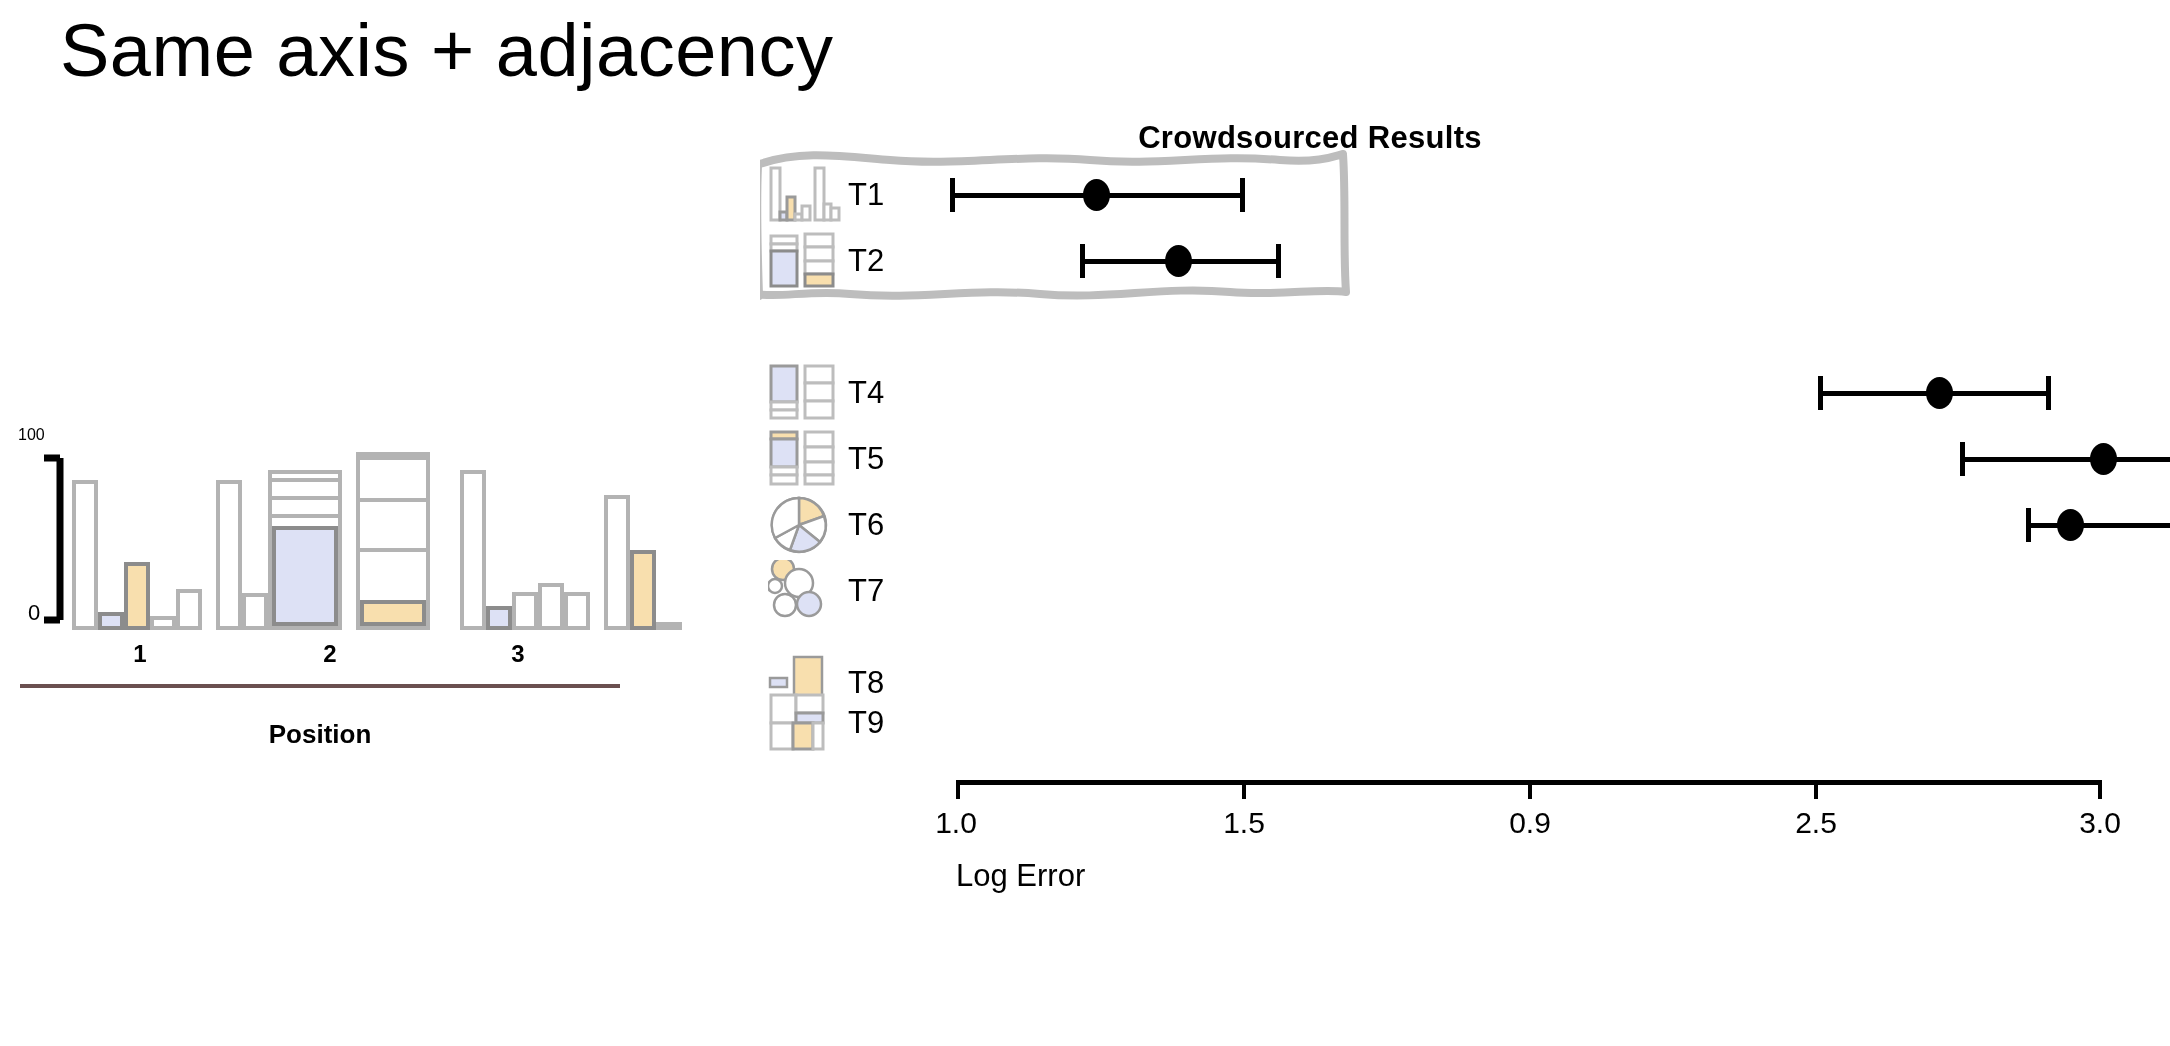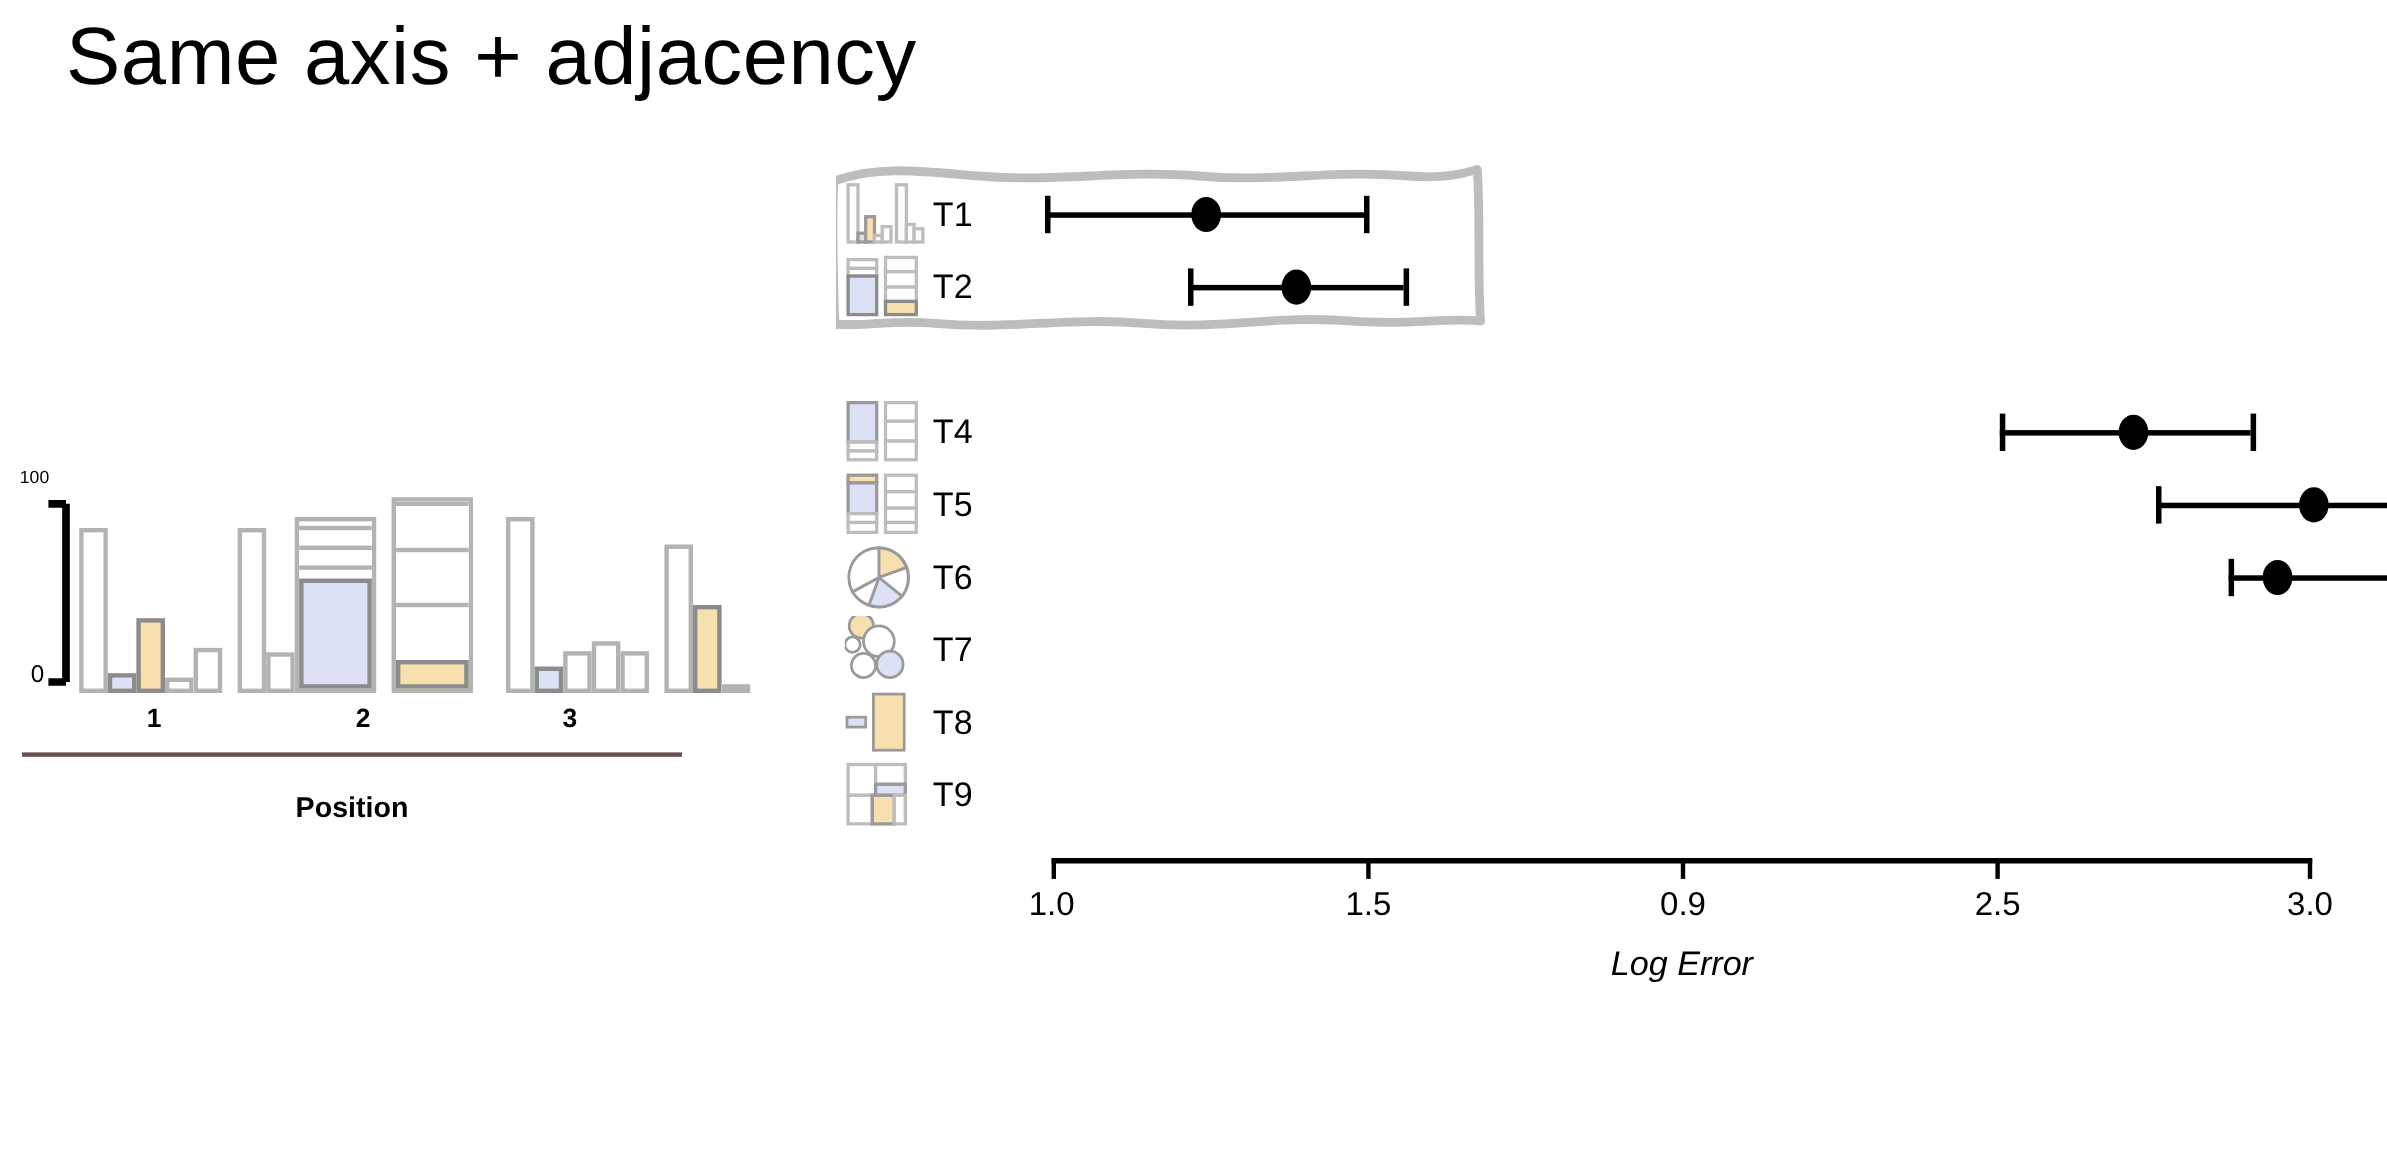--- a/index.html
+++ b/index.html
@@ -50,21 +50,21 @@
          width:74px; height:62px;}
 
   .ci-line{position:absolute; height:5px; background:#000; top:50%; margin-top:-2px;}
   .ci-cap{position:absolute; width:5px; height:34px; background:#000; top:50%; margin-top:-17px;}
   .ci-dot{position:absolute; width:27px; height:32px; border-radius:50%; background:#000;
           top:50%; margin-top:-16px;}
 
   #axis-line{position:absolute; height:5px; background:#000;}
   .axis-tick{position:absolute; width:4px; height:19px; background:#000;}
   .axis-tick-label{position:absolute; font-size:30px; transform:translateX(-50%);}
-  #x-axis-title{position:absolute; font-size:31px; text-align:center;font-style:italic;}
+  #x-axis-title{position:absolute; font-size:31px; }
 
   
   #highlight-outline{position:absolute; left:0px; top:0px; width:1400px; height:800px;
                      pointer-events:none;}
 
   svg{display:block;}
 </style>
 </head>
 <body>
 
@@ -130,20 +130,21 @@
     </div>
   </div>
   <div class="group-label" style="left:488px;">3</div>
 
   <div id="x-rule"></div>
   <div id="x-title">Position</div>
 </div>
 
 <div id="right-panel">
 
+  <div id="cs-title">Crowdsourced Results</div>
 
   <svg id="highlight-outline" viewBox="0 0 1400 800">
     <path d="M 0 44 C 40 30, 80 36, 130 40 C 200 46, 260 34, 330 40
              C 400 46, 450 34, 520 40 C 560 43, 575 36, 583 34
              C 586 80, 583 130, 586 172
              C 560 168, 520 176, 470 172 C 400 166, 350 180, 280 174
              C 210 168, 160 180, 90 174 C 50 170, 20 178, -4 174" fill="none" stroke="#bdbdbd" stroke-width="8" stroke-linecap="round" stroke-linejoin="round"></path>
     <path d="M -2 46 C -4 90, -2 140, -1 176" fill="none" stroke="#bdbdbd" stroke-width="8" stroke-linecap="round"></path>
   </svg>
 
@@ -250,21 +251,21 @@
         <circle cx="31" cy="23" r="14"></circle>
         <circle cx="7" cy="26" r="7"></circle>
         <circle cx="17" cy="45" r="11"></circle>
         <circle cx="41" cy="44" r="12" fill="#dde1f5"></circle>
       </g>
     </svg>
     <div class="row-label">T7</div>
 
   </div>
 
-  <div class="row" style="top:504px;width:1400px;">
+  <div class="row" style="top:530px;width:1400px;">
     <svg class="thumb" viewBox="0 0 74 62">
       <g stroke="#9a9a9a" stroke-width="2.5">
         <rect x="2" y="26" width="17" height="9" fill="#dde1f5"></rect>
         <rect x="26" y="5" width="28" height="51" fill="#f8dfae"></rect>
       </g>
     </svg>
     <div class="row-label">T8</div>
 
   </div>
 

